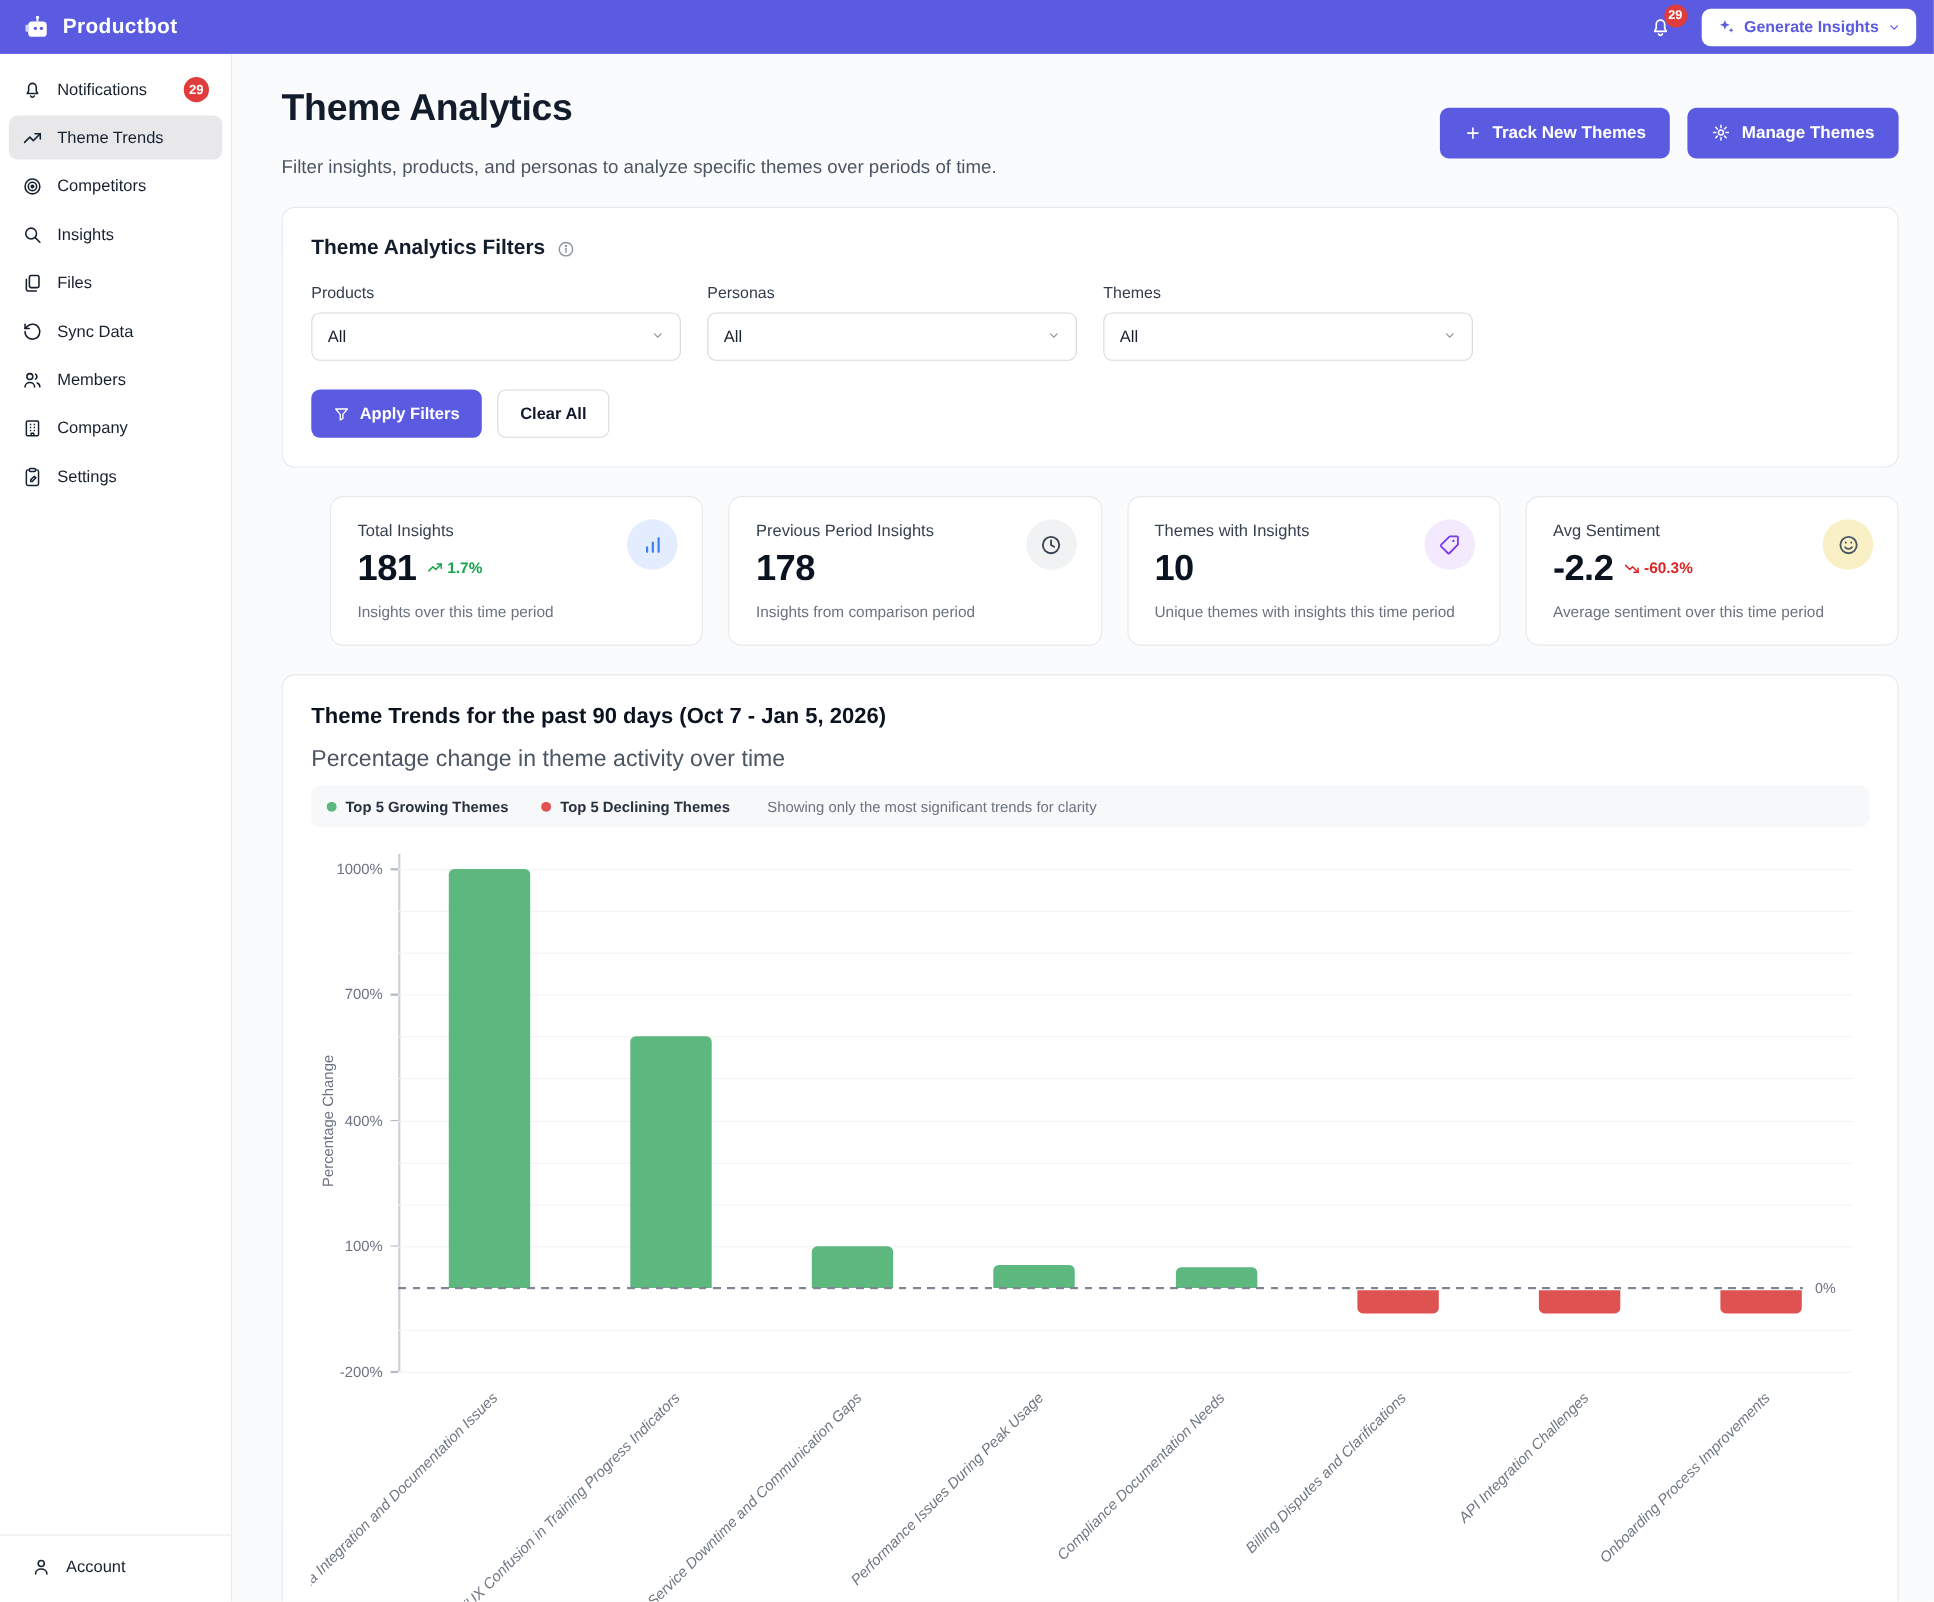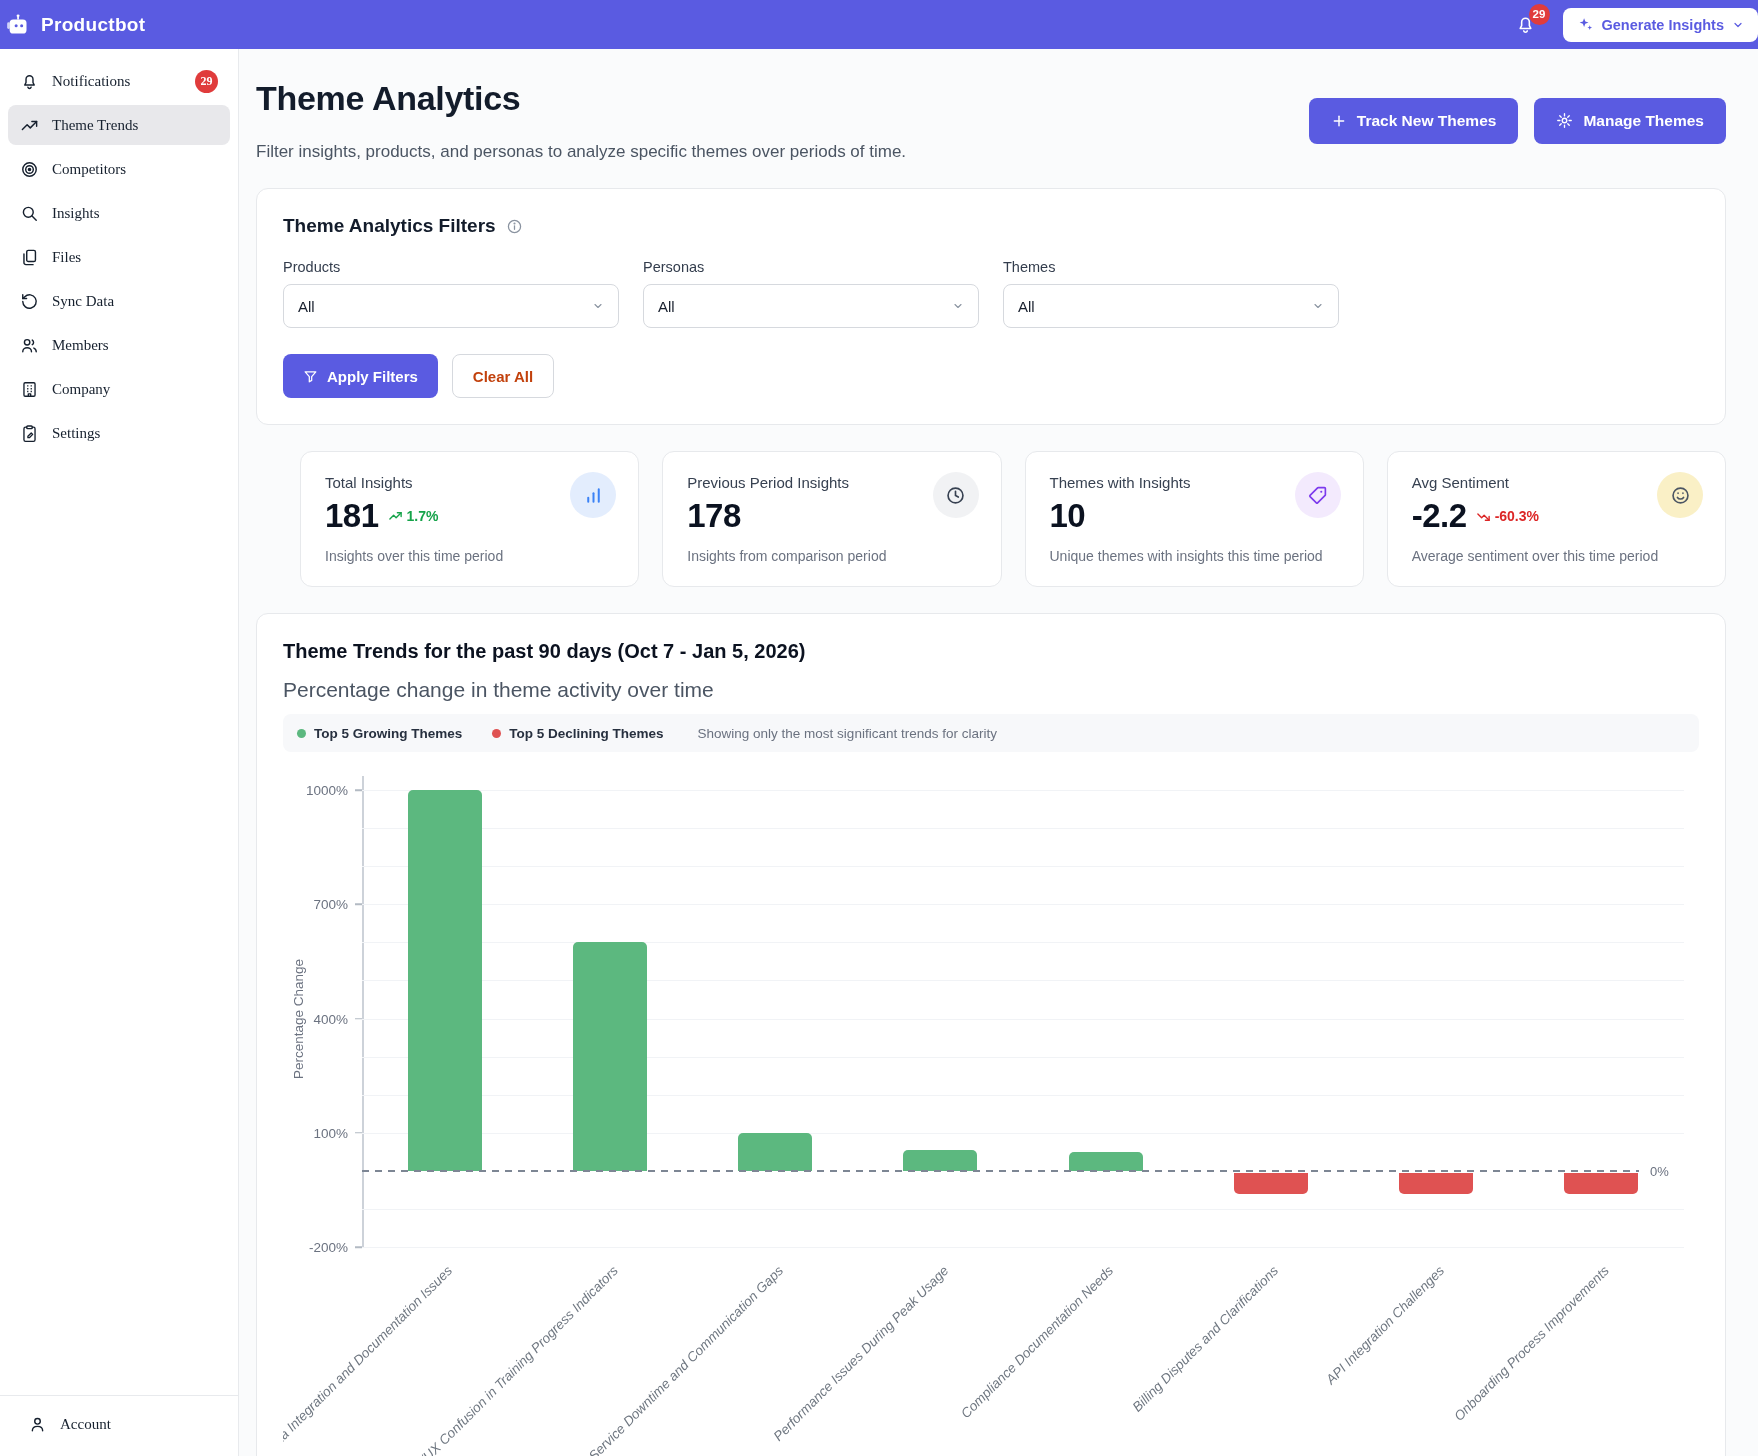--- a/index.html
+++ b/index.html
@@ -1,42 +1,42 @@
 <!DOCTYPE html>
 <html><head>
 <meta charset="utf-8">
 <style>
   * { margin:0; padding:0; box-sizing:border-box; }
   html,body { width:1758px; height:1456px; overflow:hidden; font-family:"Liberation Sans", sans-serif; background:#fafbfc; color:#111827; }
 
   
-  .navbar { position:absolute; left:0; top:0; width:1758px; height:49px; background:#5a5be1; display:flex; align-items:center; padding:0 0; z-index:30; }
+  .navbar { position:absolute; left:0; top:0; width:1758px; height:49px; background:#5a5be1; display:flex; align-items:center; padding:0 16px; z-index:30; }
   .brand { display:flex; align-items:center; gap:10px; padding-left:4px; }
   .brand-name { color:#fff; font-size:19px; font-weight:800; letter-spacing:.3px; }
   .nav-right { margin-left:auto; display:flex; align-items:center; gap:24px; }
   .bell-wrap { position:relative; width:26px; height:26px; display:flex; align-items:center; justify-content:center; color:#fff; cursor:pointer; }
   .nav-badge { position:absolute; top:-8px; right:-11px; min-width:21px; height:21px; border-radius:11px; background:#e03c3c; color:#fff; font-size:11.5px; font-weight:700; display:flex; align-items:center; justify-content:center; padding:0 4px; }
   .gen-btn { background:#fff; color:#5a5be1; border:none; border-radius:8px; height:34px; padding:0 14px; display:flex; align-items:center; gap:8px; font-size:14.5px; font-weight:700; cursor:pointer; font-family:inherit; }
 
   
-  .sidebar { position:absolute; left:0; top:49px; width:239px; bottom:0; background:#fff; border-right:1px solid #e8eaed; display:flex; flex-direction:column; padding-top:10px; z-index:20;font-family:Liberation Serif, serif; }
+  .sidebar { position:absolute; left:0; top:49px; width:211px; bottom:0; background:#fff; border-right:1px solid #e8eaed; display:flex; flex-direction:column; padding-top:10px; z-index:20; }
   .side-item { display:flex; align-items:center; gap:13px; height:40px; margin:2px 8px; padding:0 12px; border-radius:8px; font-size:15px; color:#16202e; cursor:pointer; }
   .side-item.active { background:#e8e8eb; }
   .side-item svg { flex:0 0 auto; }
   .side-badge { margin-left:auto; width:23px; height:23px; border-radius:50%; background:#e03c3c; color:#fff; font-size:12px; font-weight:700; display:flex; align-items:center; justify-content:center; }
   .side-footer { margin-top:auto; border-top:1px solid #e8eaed; padding:6px 8px 10px; }
 
   
   .main { position:absolute; left:223px; top:49px; right:0; bottom:0; padding:30px 32px 0 33px; overflow:hidden; }
   .header-row { display:flex; align-items:center; justify-content:space-between; }
   .page-title { font-size:34px; font-weight:800; color:#131c2b; letter-spacing:-.3px; }
   .page-sub { margin-top:24px; font-size:17px; color:#4b5563; }
   .header-actions { display:flex; gap:16px; }
   .btn-purple { background:#5a5be1; color:#fff; border:none; border-radius:8px; height:46px; padding:0 22px; font-size:15.5px; font-weight:600; display:flex; align-items:center; gap:10px; cursor:pointer; font-family:inherit; }
-  .btn-outline { background:#fff; color:#c2410c; border:1px solid #d6d9de; border-radius:8px; height:44px; padding:0 20px; font-size:15px; font-weight:600; display:flex; align-items:center; cursor:pointer; font-family:inherit; }
+  .btn-outline { background:#fff; color:#0f172a; border:1px solid #d6d9de; border-radius:8px; height:44px; padding:0 20px; font-size:15px; font-weight:600; display:flex; align-items:center; cursor:pointer; font-family:inherit; }
 
   .card { background:#fff; border:1px solid #e7e9ec; border-radius:12px; }
 
   
   .filters-card { margin-top:26px; padding:26px; }
   .filters-title-row { display:flex; align-items:center; gap:10px; }
   .filters-title { font-size:19px; font-weight:700; color:#131c2b; }
   .filters-grid { display:grid; grid-template-columns:repeat(4,1fr); gap:24px; margin-top:22px; }
   .field-label { font-size:14.5px; color:#333d4d; margin-bottom:9px; }
   .select { height:44px; border:1px solid #d6d9de; border-radius:8px; background:#fff; display:flex; align-items:center; gap:9px; padding:0 14px; font-size:15px; font-weight:500; color:#18202e; cursor:pointer; }

